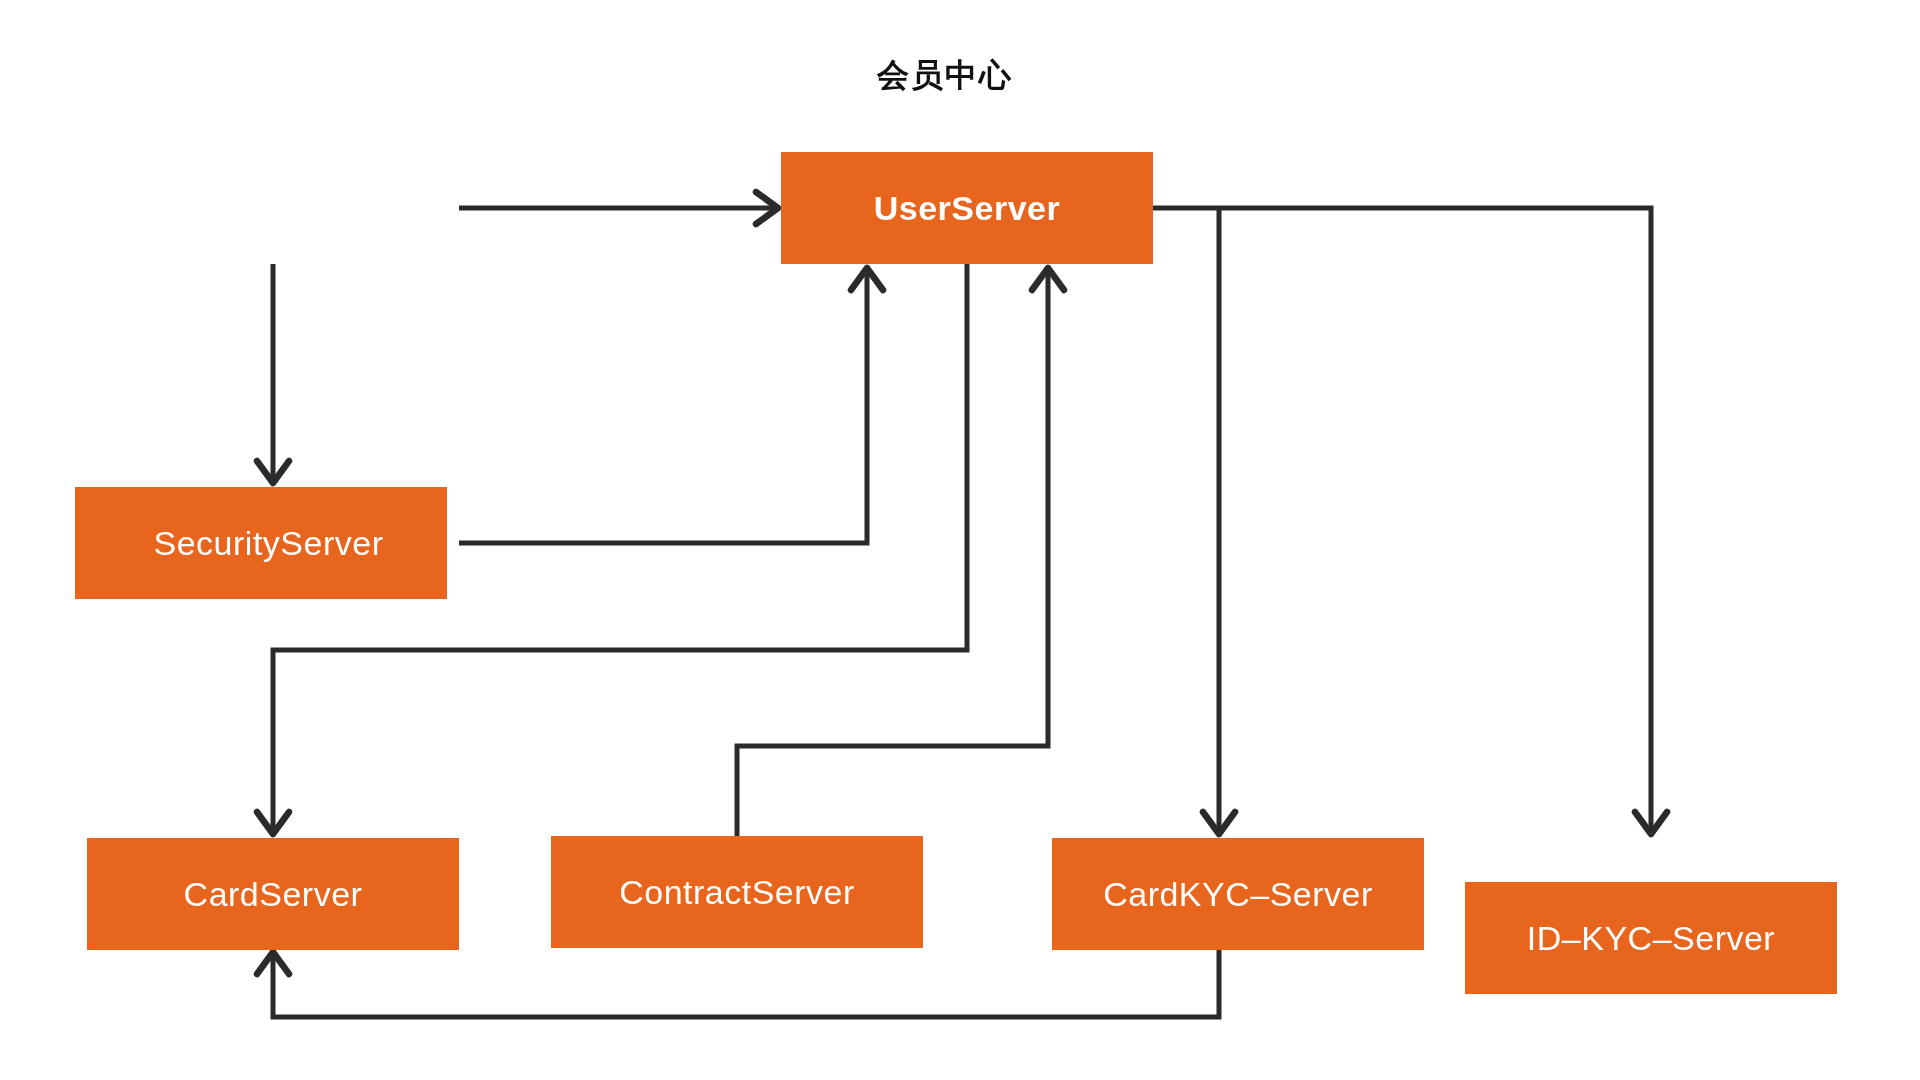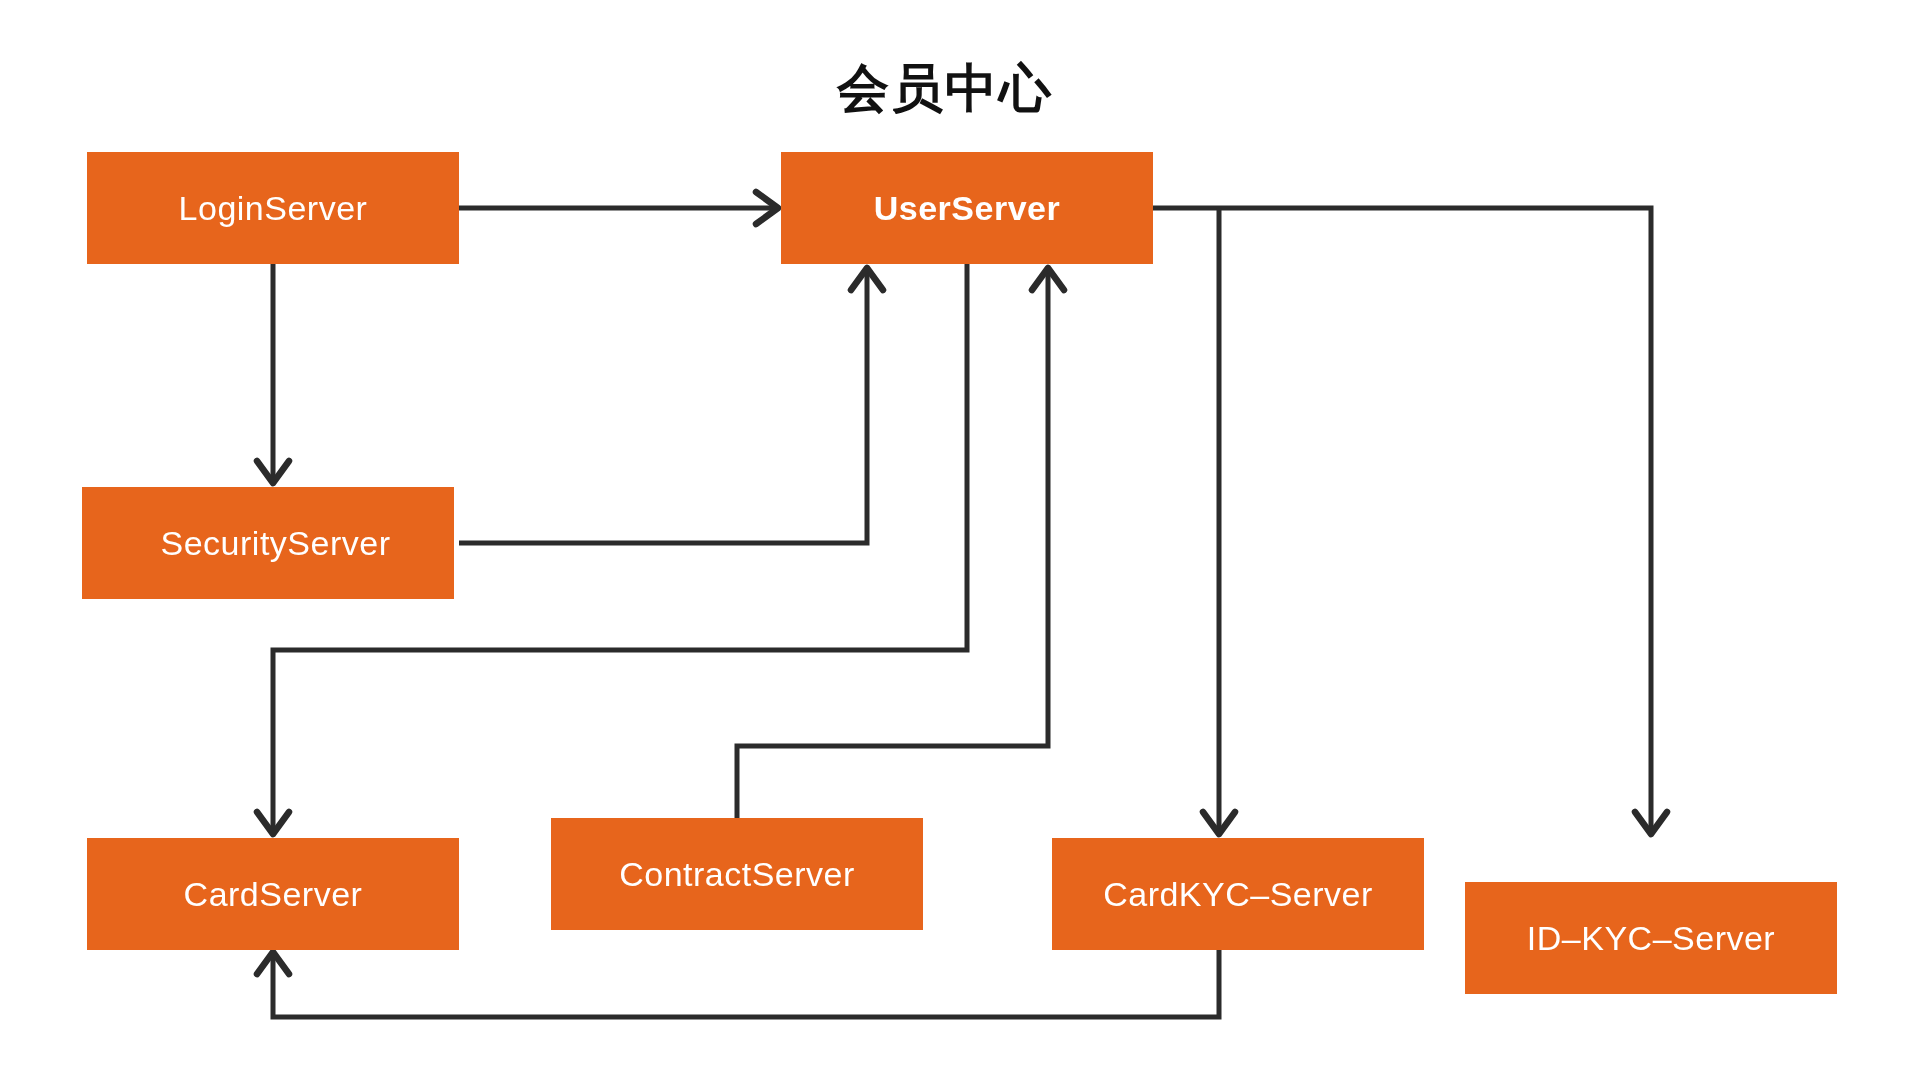--- a/index.html
+++ b/index.html
@@ -24,21 +24,21 @@
     width: 1920px;
     height: 1080px;
     background: var(--background);
   }
   .diagram-title {
     position: absolute;
     left: 595px;
     top: 54px;
     width: 700px;
     text-align: center;
-    font-size: 52px;
+    font-size: 32px;
     font-weight: 700;
     letter-spacing: 2px;
     color: var(--title-text);
   }
   .edges-layer {
     position: absolute;
     left: 0;
     top: 0;
     width: 1920px;
     height: 1080px;
@@ -113,37 +113,34 @@
       <path class="edge-line" d="M1219 208 V830"></path>
       <polyline class="arrowhead" points="1203,812 1219,834 1235,812"></polyline>
     </g>
 
     <g>
       <path class="edge-line" d="M1219 950 V1017 H273 V956"></path>
       <polyline class="arrowhead" points="257,974 273,952 289,974"></polyline>
     </g>
   </svg>
 
-  <div class="node" style="left:87px;  top:152px;">
-    <span>LoginServer</span>
-  </div>
 
   <div class="node" style="left:781px; top:152px;font-weight:bold;">
     <span>UserServer</span>
   </div>
 
-  <div class="node" style="left:82px;  top:487px;padding-left:15px;">
+  <div class="node" style="left:75px;  top:487px;padding-left:15px;">
     <span>SecurityServer</span>
   </div>
 
   <div class="node" style="left:87px;  top:838px;">
     <span>CardServer</span>
   </div>
 
-  <div class="node" style="left:551px; top:818px;align-items:center;">
+  <div class="node" style="left:551px; top:836px;align-items:center;">
     <span>ContractServer</span>
   </div>
 
   <div class="node" style="left:1052px; top:838px;">
     <span>CardKYC–Server</span>
   </div>
 
   <div class="node" style="left:1465px; top:882px;">
     <span>ID–KYC–Server</span>
   </div>

